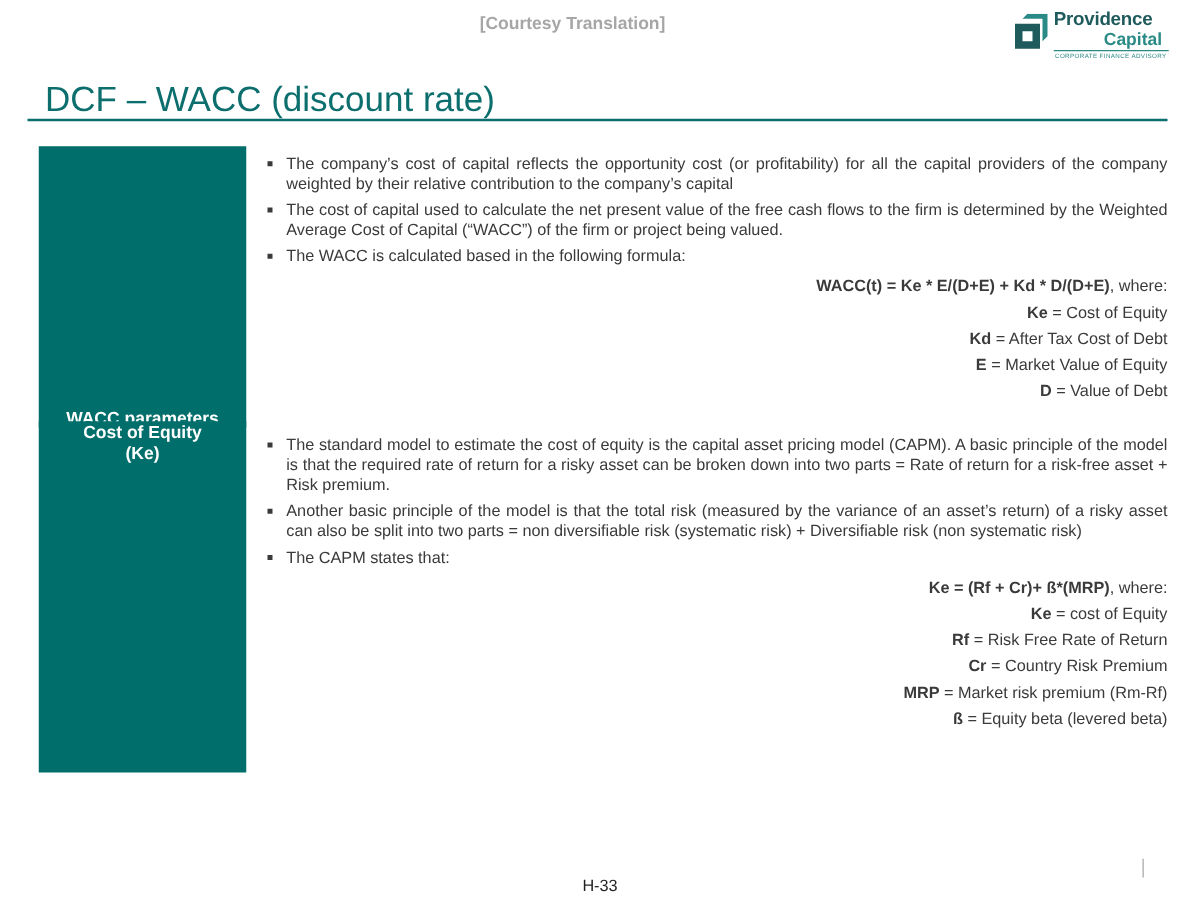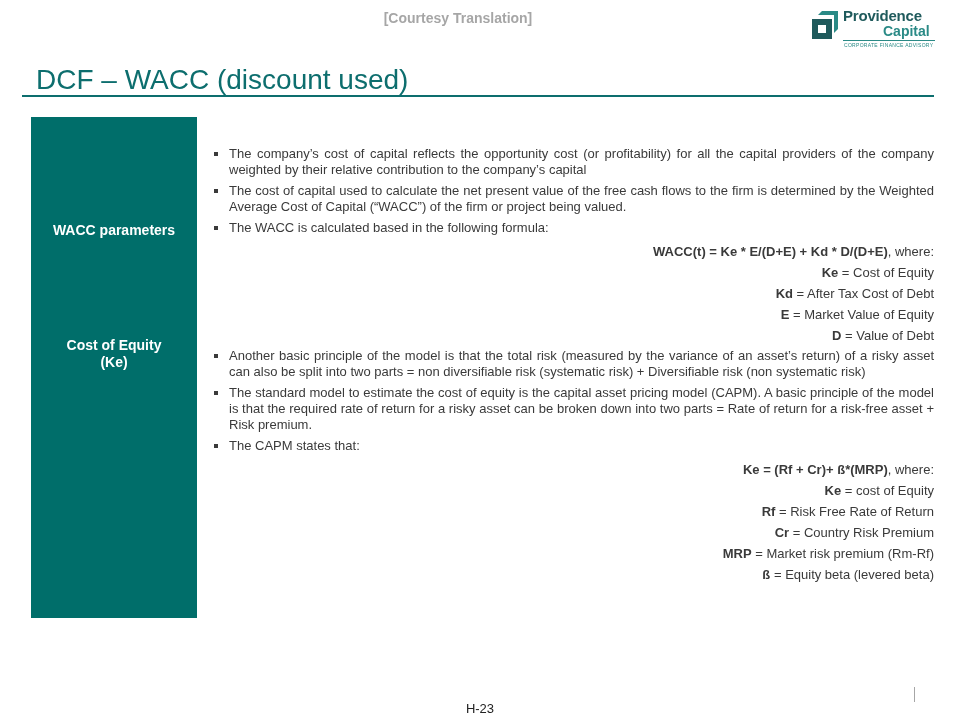--- a/index.html
+++ b/index.html
@@ -27,25 +27,25 @@
 
     .title {
       position: absolute; top: 64px; left: 36px; font-size: 28px; color: #0d6e6e; white-space: nowrap;
     }
     .title-rule { position: absolute; top: 95px; left: 22px; width: 912px; height: 2px; background: #0d6e6e; }
 
     .panel {
       position: absolute; left: 31px; width: 166px; background: #006e6a; color: #ffffff;
       font-weight: bold; font-size: 14px; text-align: center; display: flex; justify-content: center;
     }
-    .panel-1 { top: 117px; height: 225px; align-items: center; }
+    .panel-1 { top: 117px; height: 225px; align-items: flex-end; }
     .panel-2 { top: 337px; height: 281px; align-items: flex-start; line-height: 17px; }
 
     .content { position: absolute; left: 212px; width: 722px; font-size: 13px; line-height: 16px; color: #3a3a3a; }
-    .content-1 { top: 123px; margin-top: 23px; }
+    .content-1 { top: 123px; }
     .content-2 { top: 348px; }
 
     .bullet { position: relative; padding-left: 17px; text-align: justify; margin-bottom: 5px; }
     .bullet::before {
       content: ""; position: absolute; left: 2px; top: 6px; width: 4px; height: 4px; background: #3a3a3a;
     }
     .formula-block { padding-left: 95px; text-align: right; }
     .formula-block.capm { padding-left: 95px; }
     .fline { height: 21px; line-height: 21px; white-space: nowrap; }
     .fline.indent { padding-left: 18px; }
@@ -65,21 +65,21 @@
     <polygon points="8,4 12,0 28,0 28,18 24,22 24,4" fill="#2a8a86"></polygon>
     <rect x="2" y="8" width="20" height="20" fill="#1f5a5c"></rect>
     <rect x="8" y="14" width="8" height="8" fill="#ffffff"></rect>
   </svg>
   <span class="logo-name">Providence</span>
   <span class="logo-sub">Capital</span>
   <div class="logo-rule"></div>
   <span class="logo-tag">CORPORATE FINANCE ADVISORY</span>
 </div>
 
-<div class="title">DCF – WACC (discount used)</div>
+<div class="title">DCF – WACC (discount rate)</div>
 <div class="title-rule"></div>
 
 <div class="panel panel-1">
   <span>WACC parameters</span>
 </div>
 <div class="content content-1">
   <div class="bullet">The company’s cost of capital reflects the opportunity cost (or profitability) for all the capital providers of the company weighted by their relative contribution to the company’s capital</div>
   <div class="bullet">The cost of capital used to calculate the net present value of the free cash flows to the firm is determined by the Weighted Average Cost of Capital (“WACC”) of the firm or project being valued.</div>
   <div class="bullet">The WACC is calculated based in the following formula:</div>
   <div class="formula-block">
@@ -93,30 +93,30 @@
   </div>
 </div>
 
 <div class="panel panel-2">
   <div>
     <div>Cost of Equity</div>
     <div>(Ke)</div>
   </div>
 </div>
 <div class="content content-2">
+  <div class="bullet">The standard model to estimate the cost of equity is the capital asset pricing model (CAPM). A basic principle of the model is that the required rate of return for a risky asset can be broken down into two parts = Rate of return for a risk-free asset + Risk premium.</div>
   <div class="bullet">Another basic principle of the model is that the total risk (measured by the variance of an asset’s return) of a risky asset can also be split into two parts = non diversifiable risk (systematic risk) + Diversifiable risk (non systematic risk)</div>
-  <div class="bullet">The standard model to estimate the cost of equity is the capital asset pricing model (CAPM). A basic principle of the model is that the required rate of return for a risky asset can be broken down into two parts = Rate of return for a risk-free asset + Risk premium.</div>
   <div class="bullet">The CAPM states that:</div>
   <div class="formula-block capm">
     <div class="fline">
       <span class="b">Ke = (Rf + Cr)+ ß*(MRP)</span><span>, where:</span>
     </div>
     <div class="fline indent"><span class="b">Ke</span><span> = cost of Equity</span></div>
     <div class="fline indent"><span class="b">Rf</span><span> =  Risk Free Rate of Return</span></div>
     <div class="fline indent"><span class="b">Cr</span><span> =  Country Risk Premium</span></div>
     <div class="fline indent"><span class="b">MRP</span><span> = Market risk premium (Rm-Rf)</span></div>
     <div class="fline indent"><span class="b">ß</span><span> =  Equity beta (levered beta)</span></div>
   </div>
 </div>
 
 <div class="page-num">23</div>
 <div class="page-bar"></div>
-<div class="footer-ref">H-23</div>
+<div class="footer-ref">H-33</div>
 
 </body></html>

